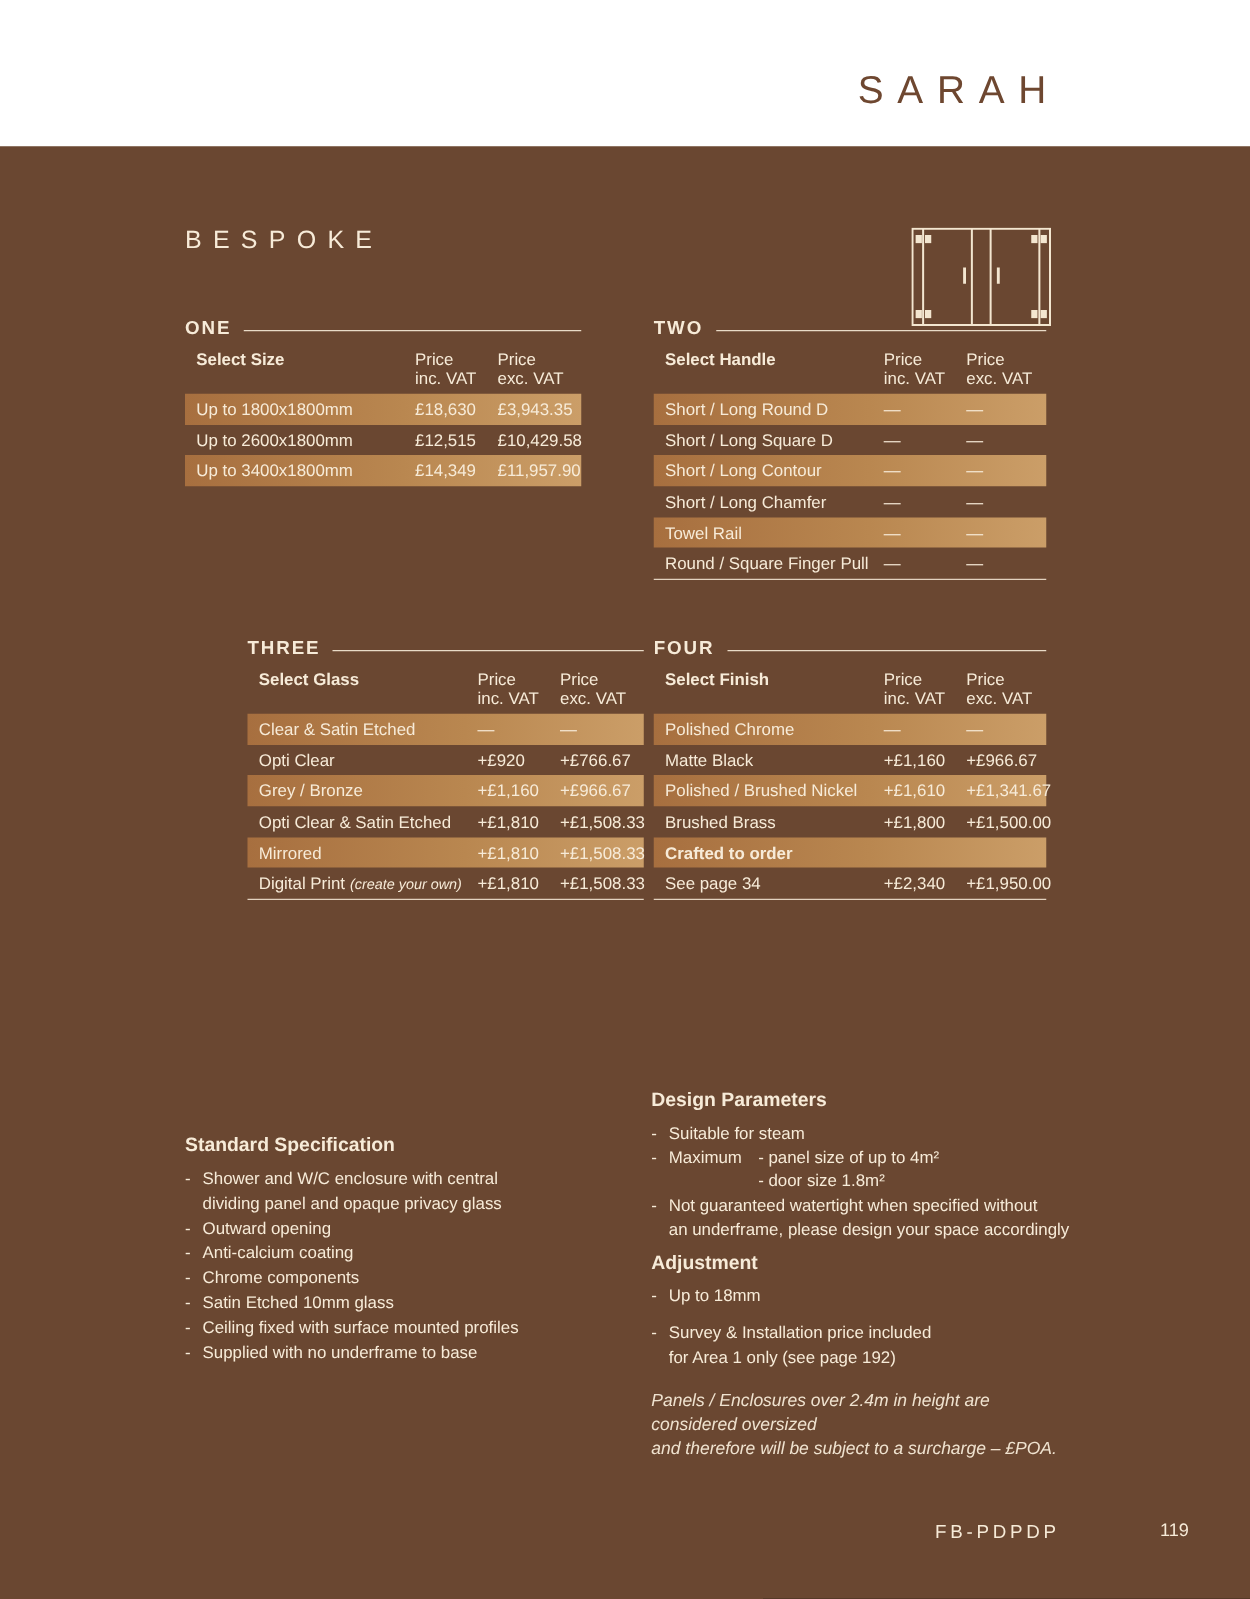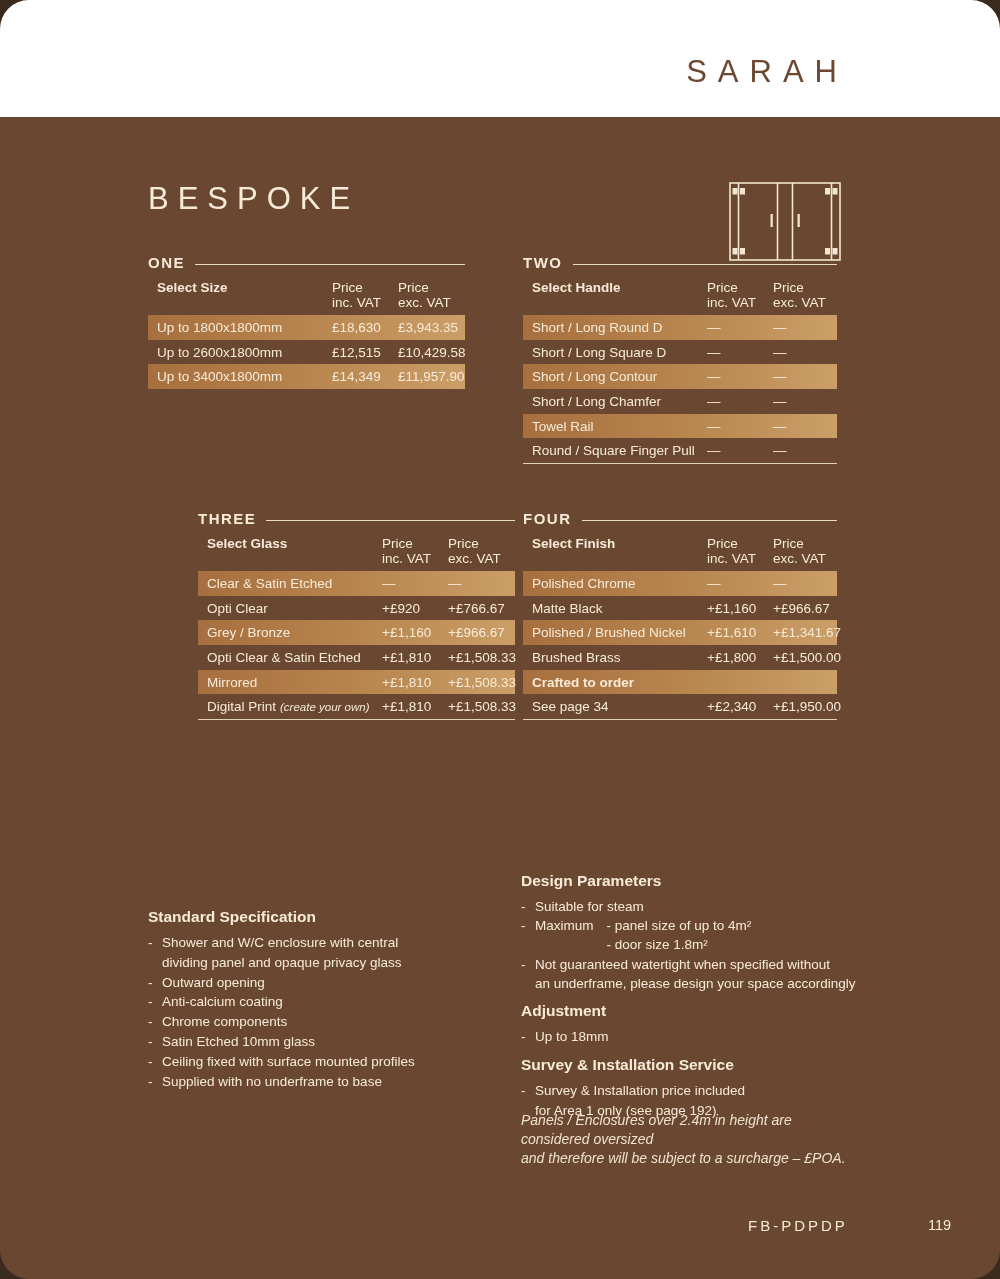--- a/index.html
+++ b/index.html
@@ -1,21 +1,21 @@
 <!DOCTYPE html>
 <html><head>
 <meta charset="utf-8">
 <style>
   html,body{margin:0;padding:0;background:#3a2a1e;}
   .canvas{position:relative;width:1000px;height:1279px;background:#6A4731;
-          font-family:"Liberation Sans", sans-serif;overflow:hidden;color:#F7EBD8;border-radius:29px;}
+          font-family:"Liberation Sans", sans-serif;overflow:hidden;color:#F7EBD8;}
   .topband{position:absolute;top:0;left:0;width:1000px;height:117px;background:#FFFFFF;}
   .brand{position:absolute;top:54px;right:152px;font-size:31px;font-weight:500;
          letter-spacing:11px;color:#6E4730;}
-  .bespoke{position:absolute;left:148px;top:181px;font-size:31px;font-weight:500;
+  .bespoke{position:absolute;left:148px;top:181px;font-size:20px;font-weight:500;
            letter-spacing:9px;color:#F7EBD8;}
   .diagram{position:absolute;left:729px;top:182px;width:112px;height:79px;}
 
   
   .section{position:absolute;width:317px;}
   #sec-one{left:148px;top:252px;}
   #sec-two{left:523px;top:252px;width:314px;}
   #sec-three{left:154px;top:508px;margin-left:44px;}
   #sec-four{left:523px;top:508px;width:314px;}
   .sec-head{display:flex;align-items:center;gap:10px;height:20px;}
@@ -334,21 +334,20 @@
 
   <div class="textcol" id="adjust">
     <h3 class="tc-title">Adjustment</h3>
     <div class="li">
         <span class="dash">-</span>
         <span class="li-body">Up to 18mm</span>
       </div>
   </div>
 
   <div class="textcol" id="survey">
-    <h3 class="tc-title">Survey &amp; Installation Service</h3>
     <div class="li">
         <span class="dash">-</span>
       <span class="li-body">
         <span class="li-line">Survey &amp; Installation price included</span>
         <span class="li-line">for Area 1 only (see page 192)</span>
       </span>
     </div>
   </div>
 
   <div class="textcol" id="note">

